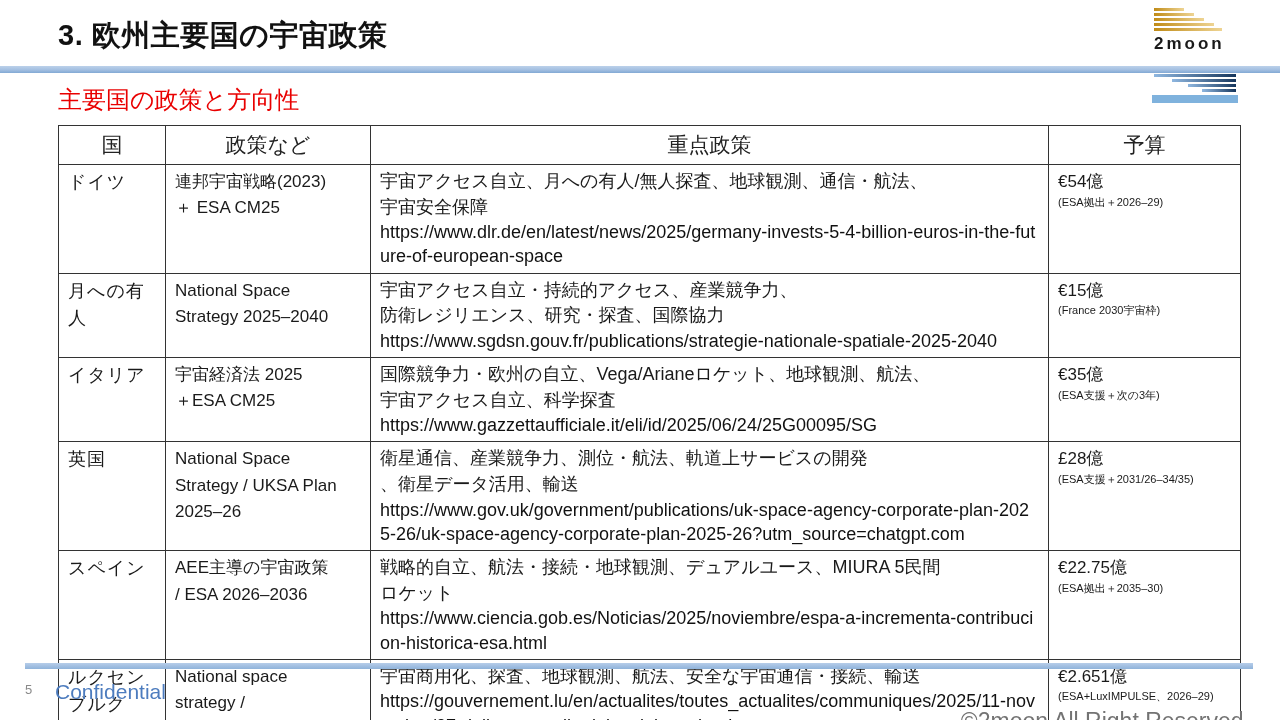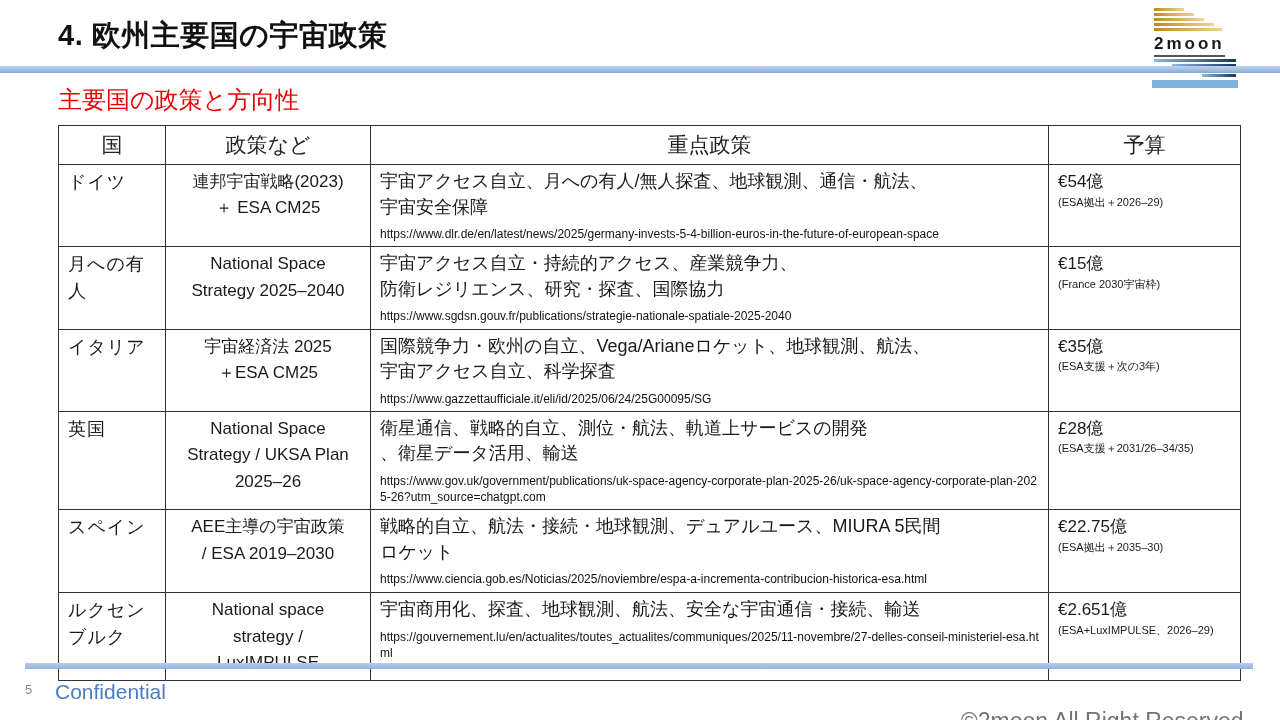--- a/index.html
+++ b/index.html
@@ -14,54 +14,54 @@
   .title { position:absolute; left:58px; top:16px; font-size:29px; font-weight:bold; color:#111; letter-spacing:.5px; }
   .divider { position:absolute; left:0; top:66px; width:1280px; height:7px;
              background:linear-gradient(180deg,#bcd1ea 0%,#a3bfe1 55%,#82a9d4 100%); }
   .subtitle { position:absolute; left:58px; top:84px; font-size:24px; font-weight:normal; color:#e90000; }
 
   
   .logo { position:absolute; top:8px; right:38px; width:88px; display:flex; flex-direction:column; align-items:flex-start; }
   .gold-stripes div { height:3px; margin-bottom:2px; background:linear-gradient(90deg,#c08b17,#eed493); }
   .g1{width:30px} .g2{width:40px} .g3{width:50px} .g4{width:60px} .g5{width:68px}
   .logo-text { font-size:17px; font-weight:bold; letter-spacing:3px; color:#1a1a1a;
-               border-bottom:2px solid #555; padding-bottom:1px; margin:1px 0 2px 0; }
+               border-bottom:2px solid #555; padding-bottom:16px; margin:1px 0 2px 0; }
   .blue-stripes { width:82px; display:flex; flex-direction:column; align-items:flex-end; }
   .blue-stripes div { height:3px; margin-bottom:2px; background:linear-gradient(90deg,#8fb7e0,#16365c); }
   .b1{width:82px} .b2{width:64px} .b3{width:48px} .b4{width:34px}
   .logo-bar { width:86px; height:8px; background:#7fb2dd; margin-top:1px; margin-left:-2px; }
 
   
   table { position:absolute; left:58px; top:125px; width:1182px; border-collapse:collapse; table-layout:fixed; }
   th, td { border:1.5px solid #333; vertical-align:top; padding:4px 9px; }
   thead th { text-align:center; vertical-align:middle; font-weight:normal; font-size:21px; height:39px; padding:2px; color:#222; }
   tbody tr:nth-child(1){height:79px} tbody tr:nth-child(2){height:78px}
   tbody tr:nth-child(3){height:78px} tbody tr:nth-child(4){height:97px}
   tbody tr:nth-child(5){height:83px} tbody tr:nth-child(6){height:83px}
   .cell-country { font-size:18px; white-space:pre-line; line-height:1.5; letter-spacing:1px; }
-  .cell-policy  { font-size:17px; white-space:pre-line; line-height:1.55;text-align:center; }
+  .cell-policy  { font-size:17px; white-space:pre-line; line-height:1.55; }
   .focus-main   { font-size:18px; white-space:pre-line; line-height:1.42; }
-  .focus-url    { font-size:12px; line-height:1.35; word-break:break-all; margin-top:6px; color:#111;
+  .focus-url    { font-size:18px; line-height:1.35; word-break:break-all; margin-top:0; color:#111;
                   font-family:"Liberation Sans","DejaVu Sans",sans-serif; }
   .budget-amount{ font-size:17px; line-height:1.5; }
   .budget-note  { font-size:11px; line-height:1.35; }
 
   
   .bottom-bar { position:absolute; left:25px; top:663px; width:1228px; height:6px;
                 background:linear-gradient(180deg,#b6cde9,#8fb3da); }
   .page-number { position:absolute; left:25px; top:682px; font-size:13px; color:#8a8a8a; }
   .footer-left { position:absolute; left:55px; top:680px; font-size:21px; color:#4d7cbe; }
   .footer-right{ position:absolute; right:30px; top:680px; font-size:23px; color:#737373;margin-top:28px; }
 </style>
 </head>
 <body>
 
 <div class="slide">
 
-  <div class="title">4. 欧州主要国の宇宙政策</div>
+  <div class="title">3. 欧州主要国の宇宙政策</div>
 
   <div class="logo">
     <div class="gold-stripes">
       <div class="g1"></div>
         <div class="g2"></div>
         <div class="g3"></div>
         <div class="g4"></div>
         <div class="g5"></div>
     </div>
     <div class="logo-text">2moon</div>
@@ -138,34 +138,34 @@
         <div class="budget-note">(ESA支援＋次の3年)</div>
       </td>
     </tr>
 
     <tr>
       <td class="cell-country">英国</td>
       <td class="cell-policy">National Space
 Strategy / UKSA Plan
 2025–26</td>
       <td class="cell-focus">
-        <div class="focus-main">衛星通信、戦略的自立、測位・航法、軌道上サービスの開発
+        <div class="focus-main">衛星通信、産業競争力、測位・航法、軌道上サービスの開発
 、衛星データ活用、輸送</div>
         <div class="focus-url">https://www.gov.uk/government/publications/uk-space-agency-corporate-plan-2025-26/uk-space-agency-corporate-plan-2025-26?utm_source=chatgpt.com</div>
       </td>
       <td class="cell-budget">
         <div class="budget-amount">£28億</div>
         <div class="budget-note">(ESA支援＋2031/26–34/35)</div>
       </td>
     </tr>
 
     <tr>
       <td class="cell-country">スペイン</td>
       <td class="cell-policy">AEE主導の宇宙政策
-/ ESA 2019–2030</td>
+/ ESA 2026–2036</td>
       <td class="cell-focus">
         <div class="focus-main">戦略的自立、航法・接続・地球観測、デュアルユース、MIURA 5民間
 ロケット</div>
         <div class="focus-url">https://www.ciencia.gob.es/Noticias/2025/noviembre/espa-a-incrementa-contribucion-historica-esa.html</div>
       </td>
       <td class="cell-budget">
         <div class="budget-amount">€22.75億</div>
         <div class="budget-note">(ESA拠出＋2035–30)</div>
       </td>
     </tr>

